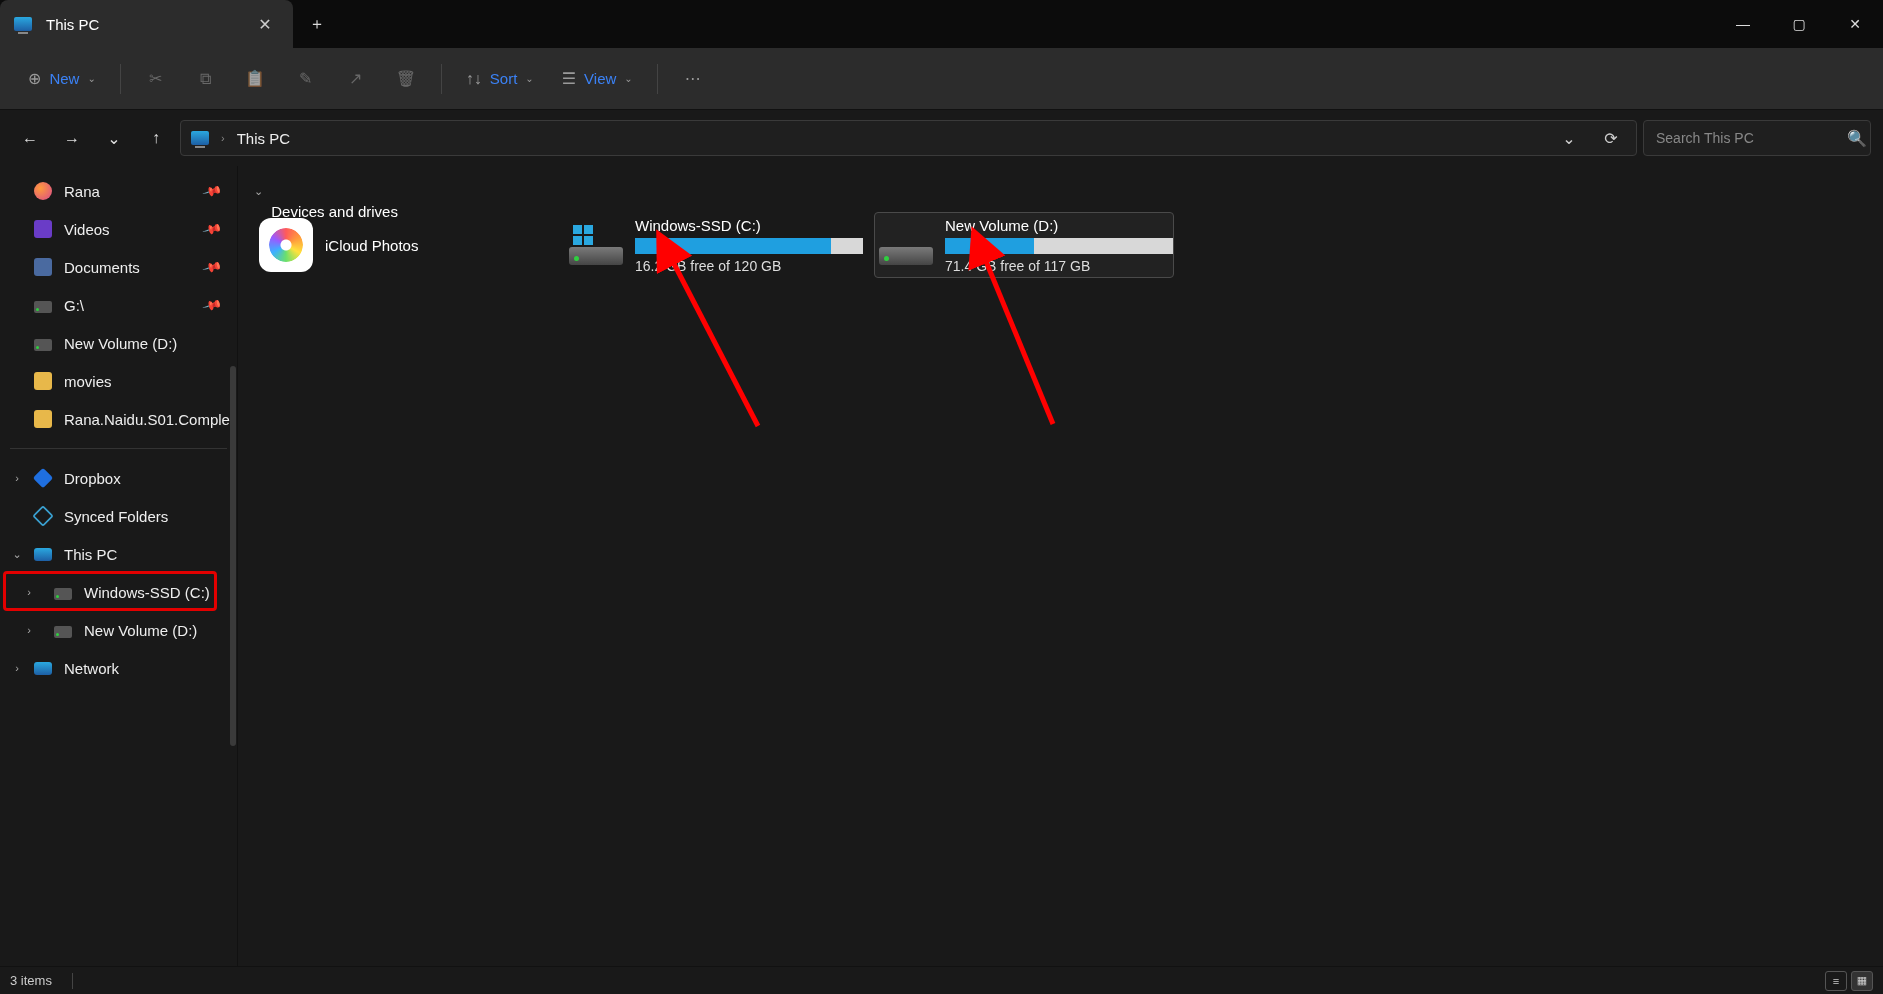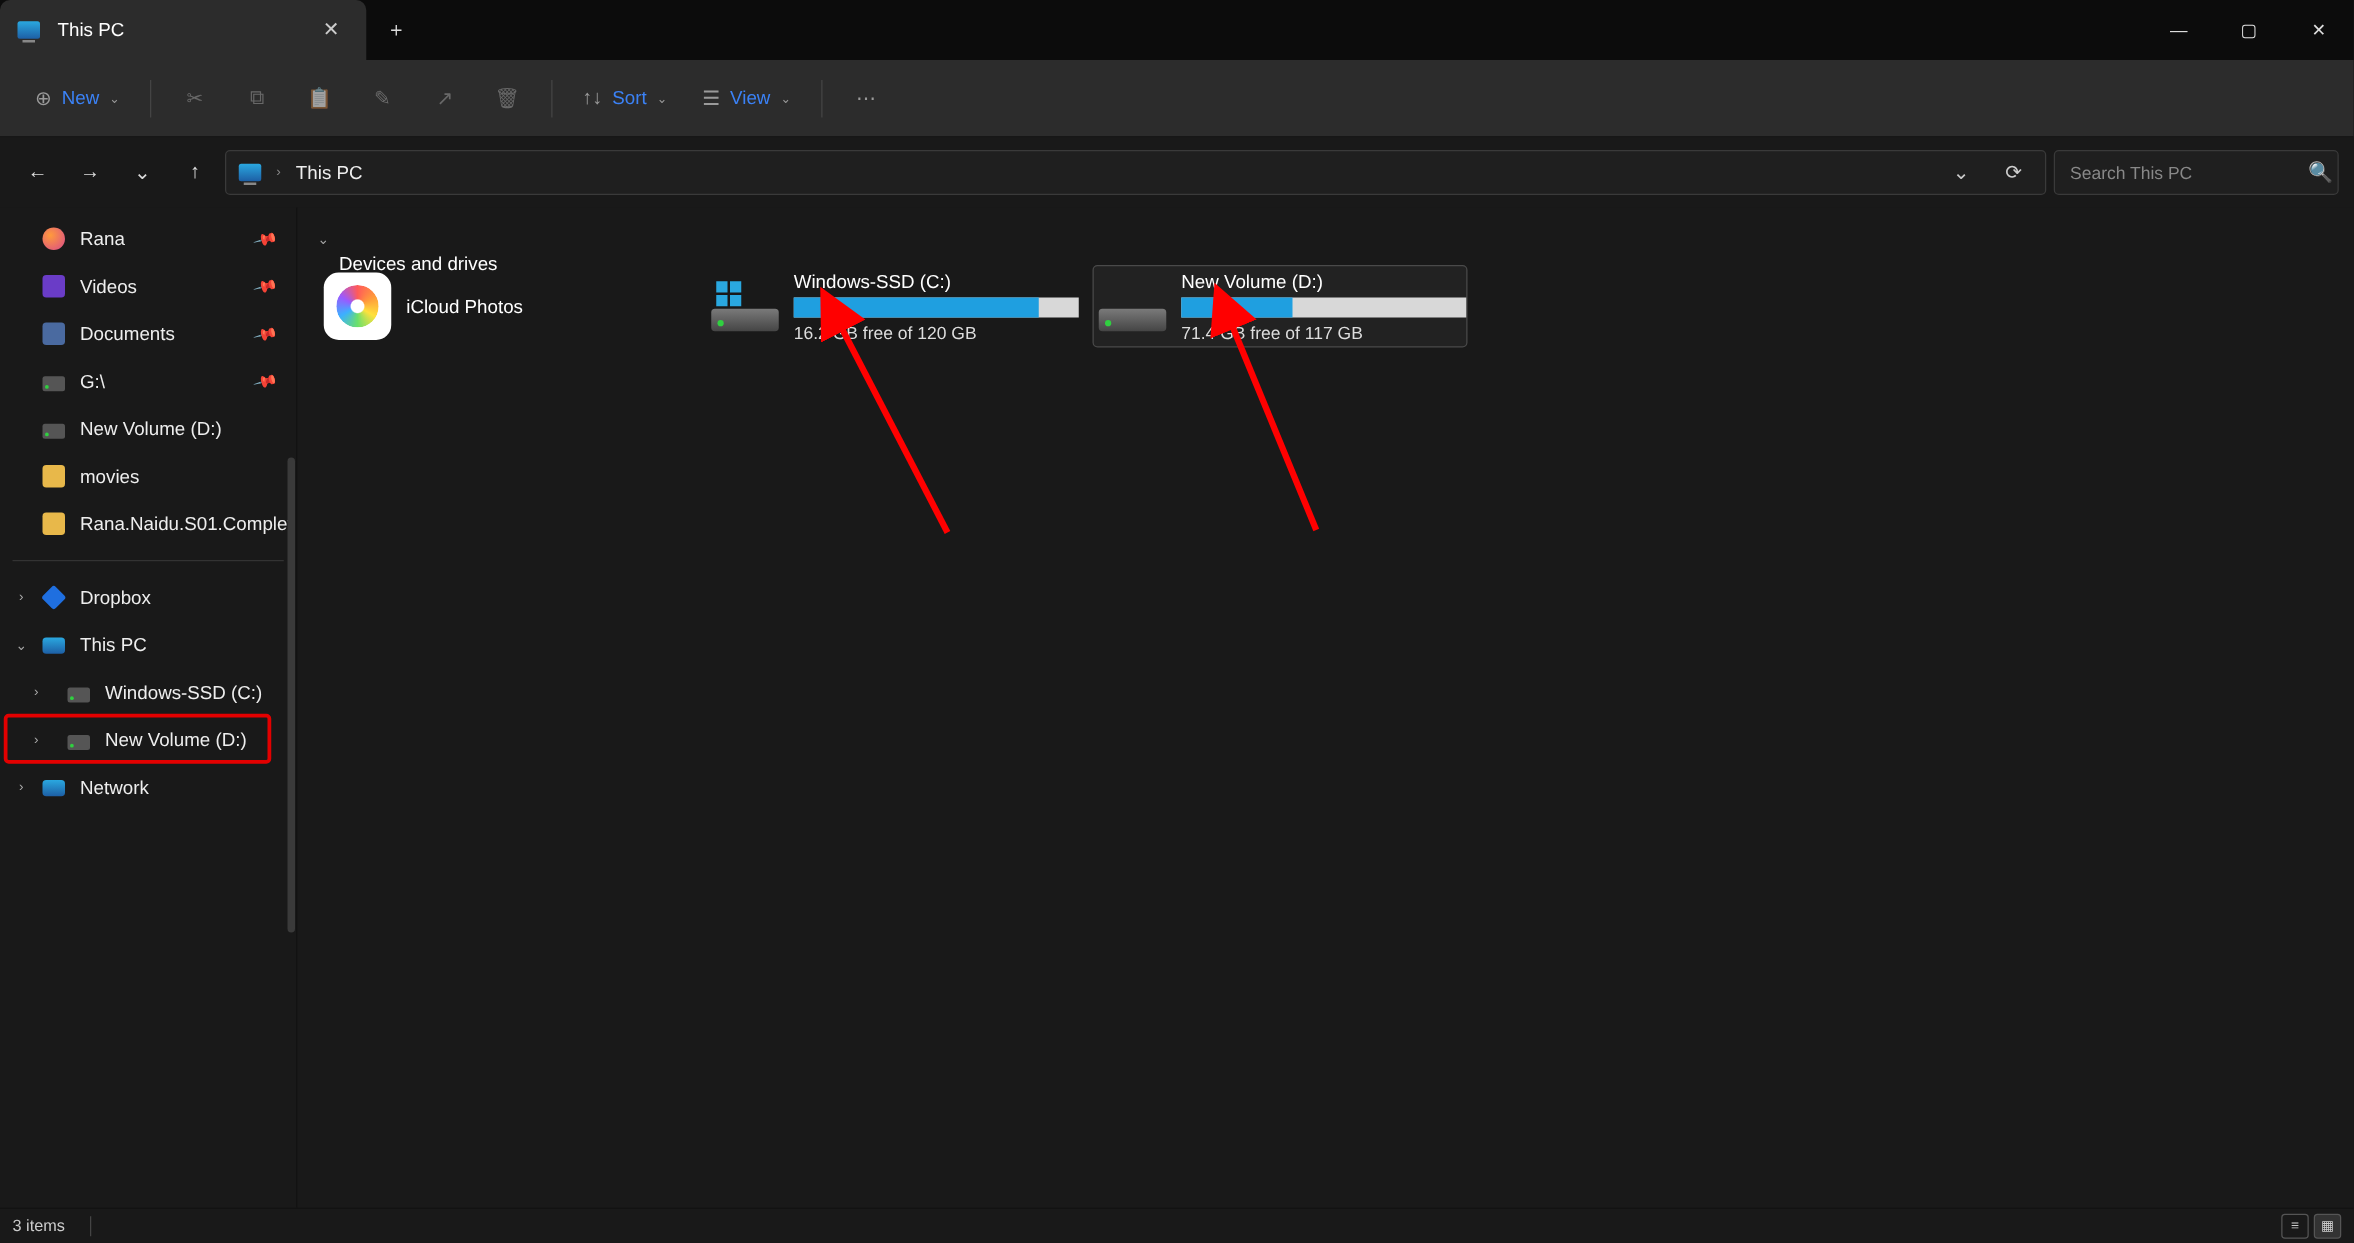--- a/index.html
+++ b/index.html
@@ -215,20 +215,24 @@
                  <span>Rana.Naidu.S01.Complet</span>
                  </div>
       </div>
     <div class="side-divider"></div>
     <div id="side-cloud">
         <div class="side-item">
           <span class="exp">›</span>
                  <span class="ic dropbox"></span>
                  <span>Dropbox</span>
         </div>
+        <div class="side-item">
+                 <span class="ic sync"></span>
+                 <span>Synced Folders</span>
+        </div>
       </div>
     <div class="side-item" id="thispc-row">
       <span class="exp">⌄</span>
       <span class="ic pc"></span>
       <span>This PC</span>
     </div>
     <div id="side-thispc-children">
         <div class="side-item indent">
           <span class="exp">›</span>
                  <span class="ic drive"></span>

